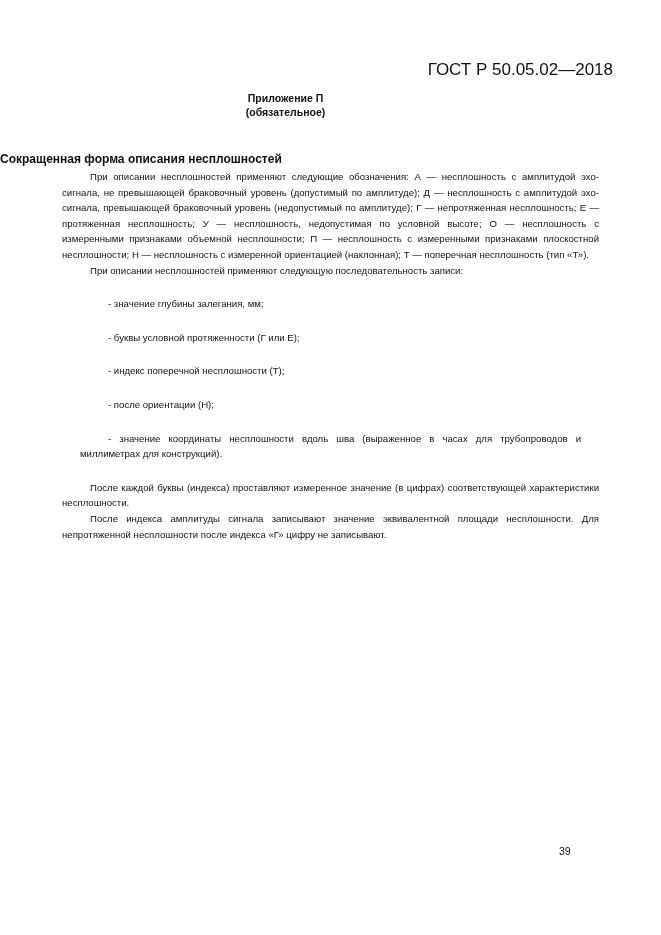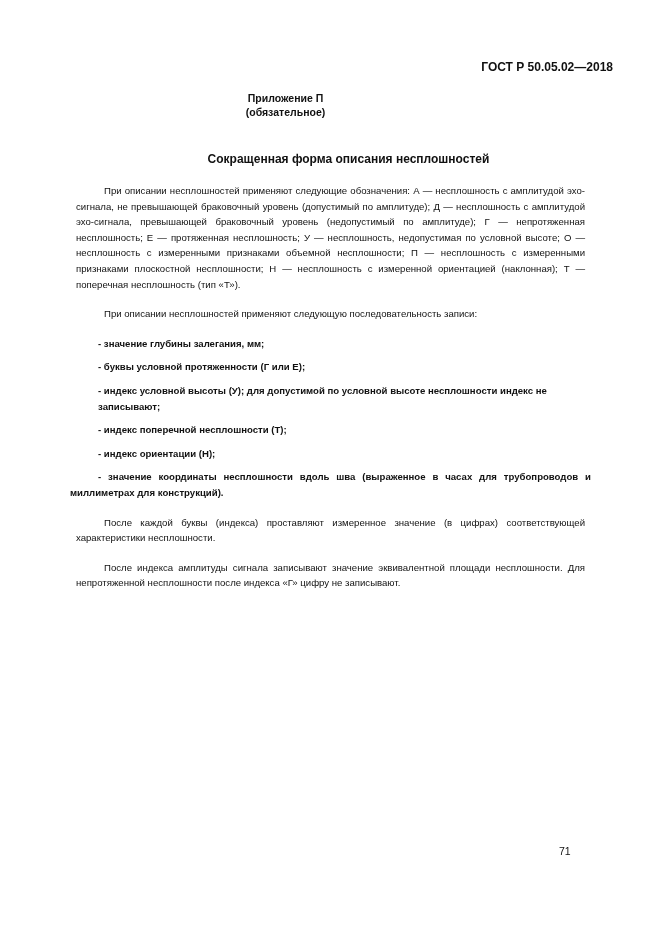--- a/index.html
+++ b/index.html
@@ -1,47 +1,46 @@
 <!DOCTYPE html>
 <html><head>
 <meta charset="utf-8">
 <style>
   html, body { margin: 0; padding: 0; background: #ffffff; }
   body { width: 661px; height: 935px; position: relative; overflow: hidden;
          font-family: "Liberation Sans", sans-serif; color: #111; }
-  .header-code { position: absolute; top: 60px; right: 48px; font-weight: bold; font-size: 12px; }
+  .header-code { position: absolute; top: 60px; right: 48px; font-weight: normal; font-size: 17px; }
   .annex-title { position: absolute; top: 91px; left: 0; width: 571px; text-align: center;
                  font-weight: bold; font-size: 10.5px; line-height: 14px; }
-  .section-title { position: absolute; top: 152px; left: 0; width: 601px; text-align: center;
-                   font-weight: bold; font-size: 12px; margin-left: 48px; }
+  .section-title { position: absolute; top: 152px; left: 0; width: 601px; 
+                   font-weight: bold; font-size: 12px; }
   .body-text { position: absolute; top: 169px; left: 62px; width: 537px;
                font-size: 9.6px; line-height: 15.6px; }
-  .para { margin: 14px; text-align: justify; text-indent: 28px; }
-  .list-item { margin: 8px; padding-left: 28px; font-weight: bold; }
+  .para { margin: 0; text-align: justify; text-indent: 28px; }
+  .list-item { margin: 18px; padding-left: 28px; }
   .list-item.indent { text-indent: 28px; padding-left: 0; text-align: justify; }
   .page-number { position: absolute; top: 845px; left: 559px; font-size: 10.5px; }
 </style>
 </head>
 <body>
 
 <div class="header-code">ГОСТ Р 50.05.02—2018</div>
 
 <div class="annex-title">
   <div>Приложение П</div>
   <div>(обязательное)</div>
 </div>
 
 <div class="section-title">Сокращенная форма описания несплошностей</div>
 
 <div class="body-text">
   <p class="para">При описании несплошностей применяют следующие обозначения: А — несплошность с амплитудой эхо-сигнала, не превышающей браковочный уровень (допустимый по амплитуде); Д — несплошность с амплитудой эхо-сигнала, превышающей браковочный уровень (недопустимый по амплитуде); Г — непротяженная несплошность; Е — протяженная несплошность; У — несплошность, недопустимая по условной высоте; О — несплошность с измеренными признаками объемной несплошности; П — несплошность с измеренными признаками плоскостной несплошности; Н — несплошность с измеренной ориентацией (наклонная); Т — поперечная несплошность (тип «Т»).</p>
   <p class="para">При описании несплошностей применяют следующую последовательность записи:</p>
   <p class="list-item">- значение глубины залегания, мм;</p>
   <p class="list-item">- буквы условной протяженности (Г или Е);</p>
-  <p class="list-item">- индекс условной высоты (У); для допустимой по условной высоте несплошности индекс не записывают;</p>
   <p class="list-item">- индекс поперечной несплошности (Т);</p>
-  <p class="list-item">- индекс ориентации (Н);</p>
+  <p class="list-item">- после ориентации (Н);</p>
   <p class="list-item indent">- значение координаты несплошности вдоль шва (выраженное в часах для трубопроводов и миллиметрах для конструкций).</p>
   <p class="para">После каждой буквы (индекса) проставляют измеренное значение (в цифрах) соответствующей характеристики несплошности.</p>
   <p class="para">После индекса амплитуды сигнала записывают значение эквивалентной площади несплошности. Для непротяженной несплошности после индекса «Г» цифру не записывают.</p>
 </div>
 
-<div class="page-number">71</div>
+<div class="page-number">39</div>
 
 </body></html>

